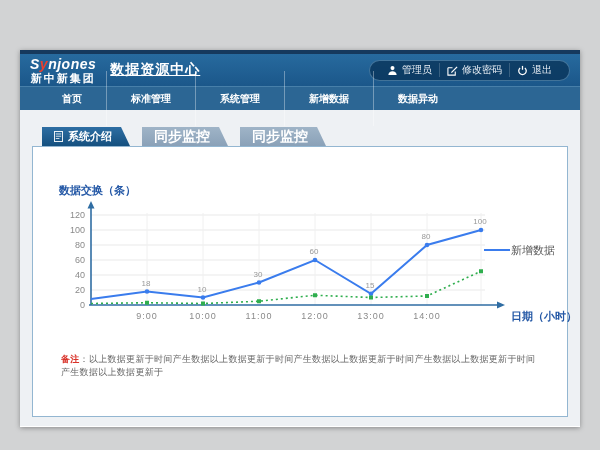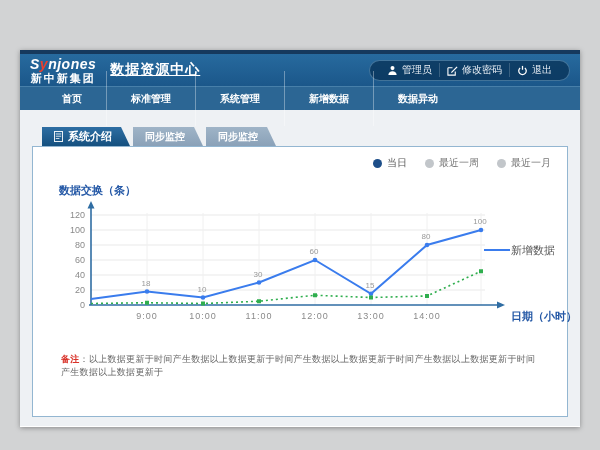--- a/index.html
+++ b/index.html
@@ -25,21 +25,21 @@
   
   .nav { height:24px; background:#2c6694; border-top:1px solid #477fa9; display:flex; align-items:center; padding-left:18px; }
   .nav-item { color:#fff; font-size:10px; font-weight:bold; padding:16px 24px; line-height:23px; cursor:pointer; }
   .nav-item + .nav-item { border-left:1px solid rgba(255,255,255,.35);text-align:center; }
 
   
   .content { height:316px; background:#eef1f4; padding:17px 12px 0 12px; }
   .tabs { display:flex; margin-left:10px; height:19px; }
   .tab { height:19px; line-height:19px; font-size:11px; font-weight:bold; color:#fff; padding:0 18px 0 12px;
          clip-path:polygon(0 0, calc(100% - 9px) 0, 100% 100%, 0 100%); cursor:pointer; display:flex; align-items:center; gap:5px; }
-  .tab.inactive { background:linear-gradient(#9fb4c7,#8aa1b8); margin-left:3px; font-size:10px; }
+  .tab.inactive { background:linear-gradient(#9fb4c7,#8aa1b8); margin-left:12px; font-size:14px; }
   .tab.active { background:linear-gradient(#2d6ea3,#15507f); }
   .tab svg { display:block; }
 
   .panel { position:relative; height:271px; background:#fff; border:1px solid #93b6d1; }
 
   
   .radios { position:absolute; top:9px; right:16px; display:flex; gap:18px; }
   .radio { display:flex; align-items:center; gap:5px; font-size:10px; color:#777; cursor:pointer; }
   .radio .dot { width:9px; height:9px; border-radius:50%; background:#c2c6ca; }
   .radio.selected .dot { background:#1d4e89; }
@@ -124,34 +124,20 @@
         </div>
         <div class="tab inactive">
           <span>同步监控</span>
         </div>
         <div class="tab inactive">
           <span>同步监控</span>
         </div>
       </div>
 
       <div class="panel">
-        <div class="radios">
-          <div class="radio selected">
-            <span class="dot"></span>
-            <span>当日</span>
-          </div>
-          <div class="radio">
-            <span class="dot"></span>
-            <span>最近一周</span>
-          </div>
-          <div class="radio">
-            <span class="dot"></span>
-            <span>最近一月</span>
-          </div>
-        </div>
 
         <div class="y-title">数据交换（条）</div>
 
         <svg id="chart-svg" width="540" height="128">
             <line x1="38" y1="91" x2="432" y2="91" stroke="#e9e9e9"></line>
             <line x1="38" y1="76" x2="432" y2="76" stroke="#e9e9e9"></line>
             <line x1="38" y1="61" x2="432" y2="61" stroke="#e9e9e9"></line>
             <line x1="38" y1="46" x2="432" y2="46" stroke="#e9e9e9"></line>
             <line x1="38" y1="31" x2="432" y2="31" stroke="#e9e9e9"></line>
             <line x1="38" y1="16" x2="432" y2="16" stroke="#e9e9e9"></line>

